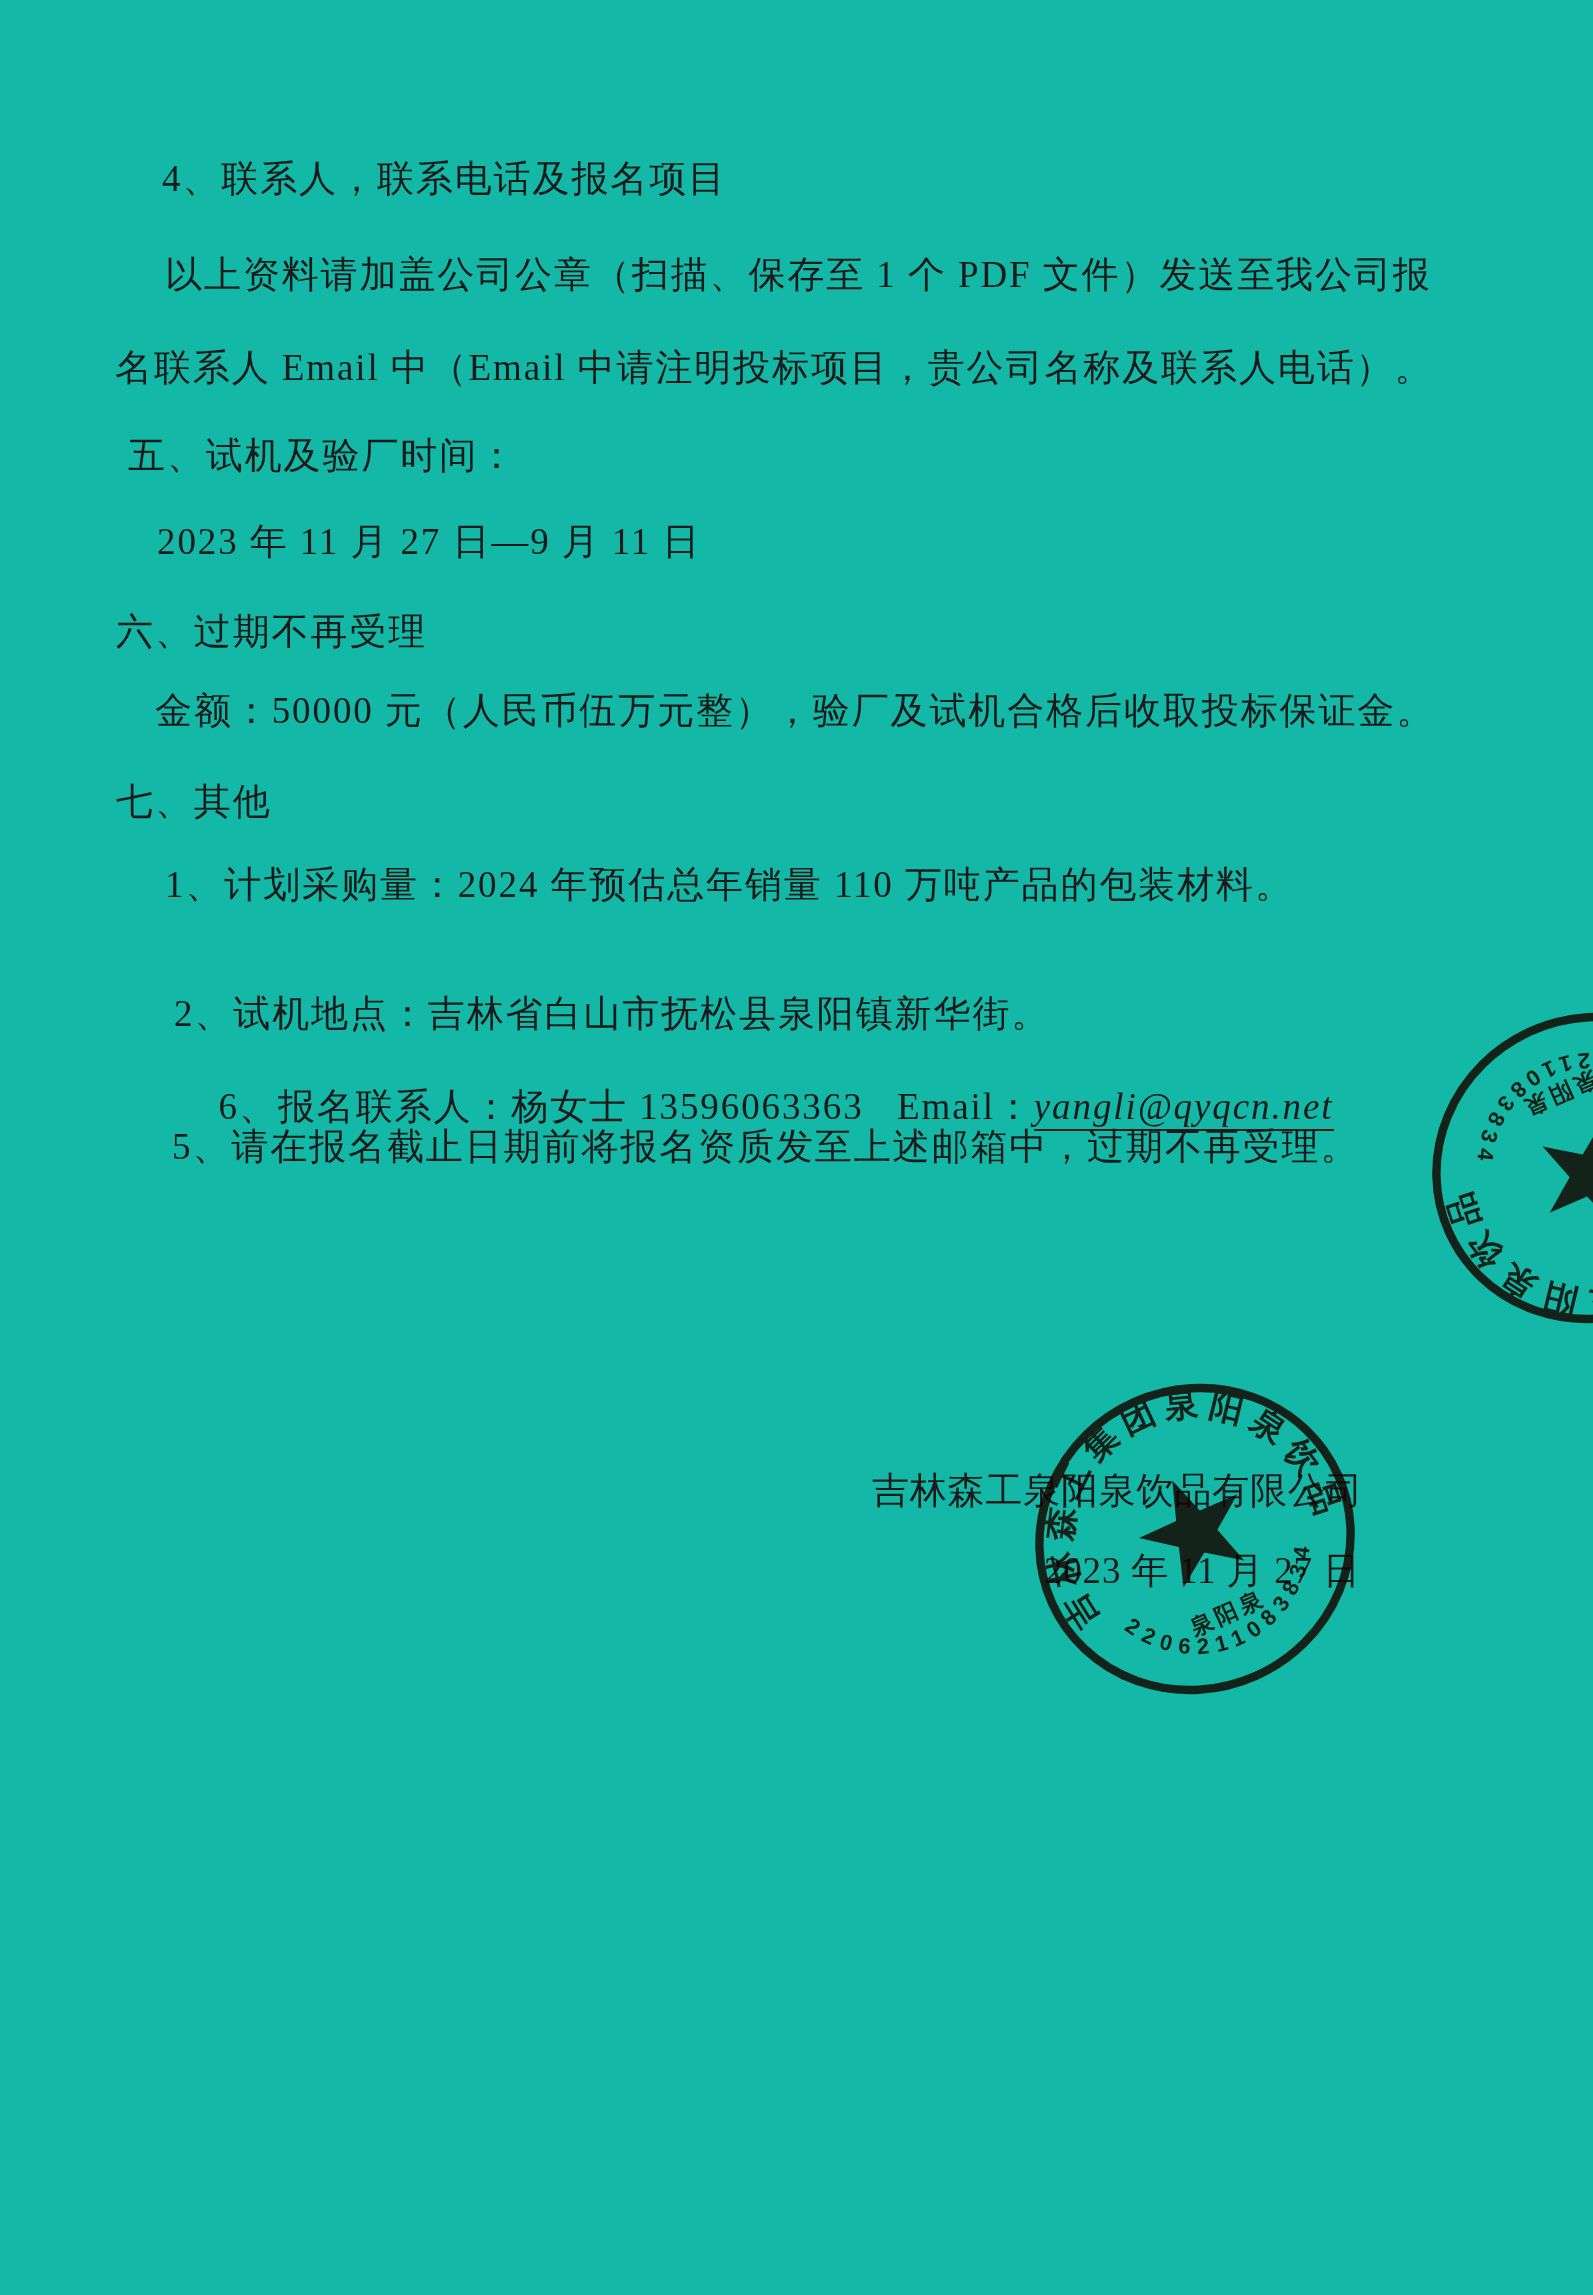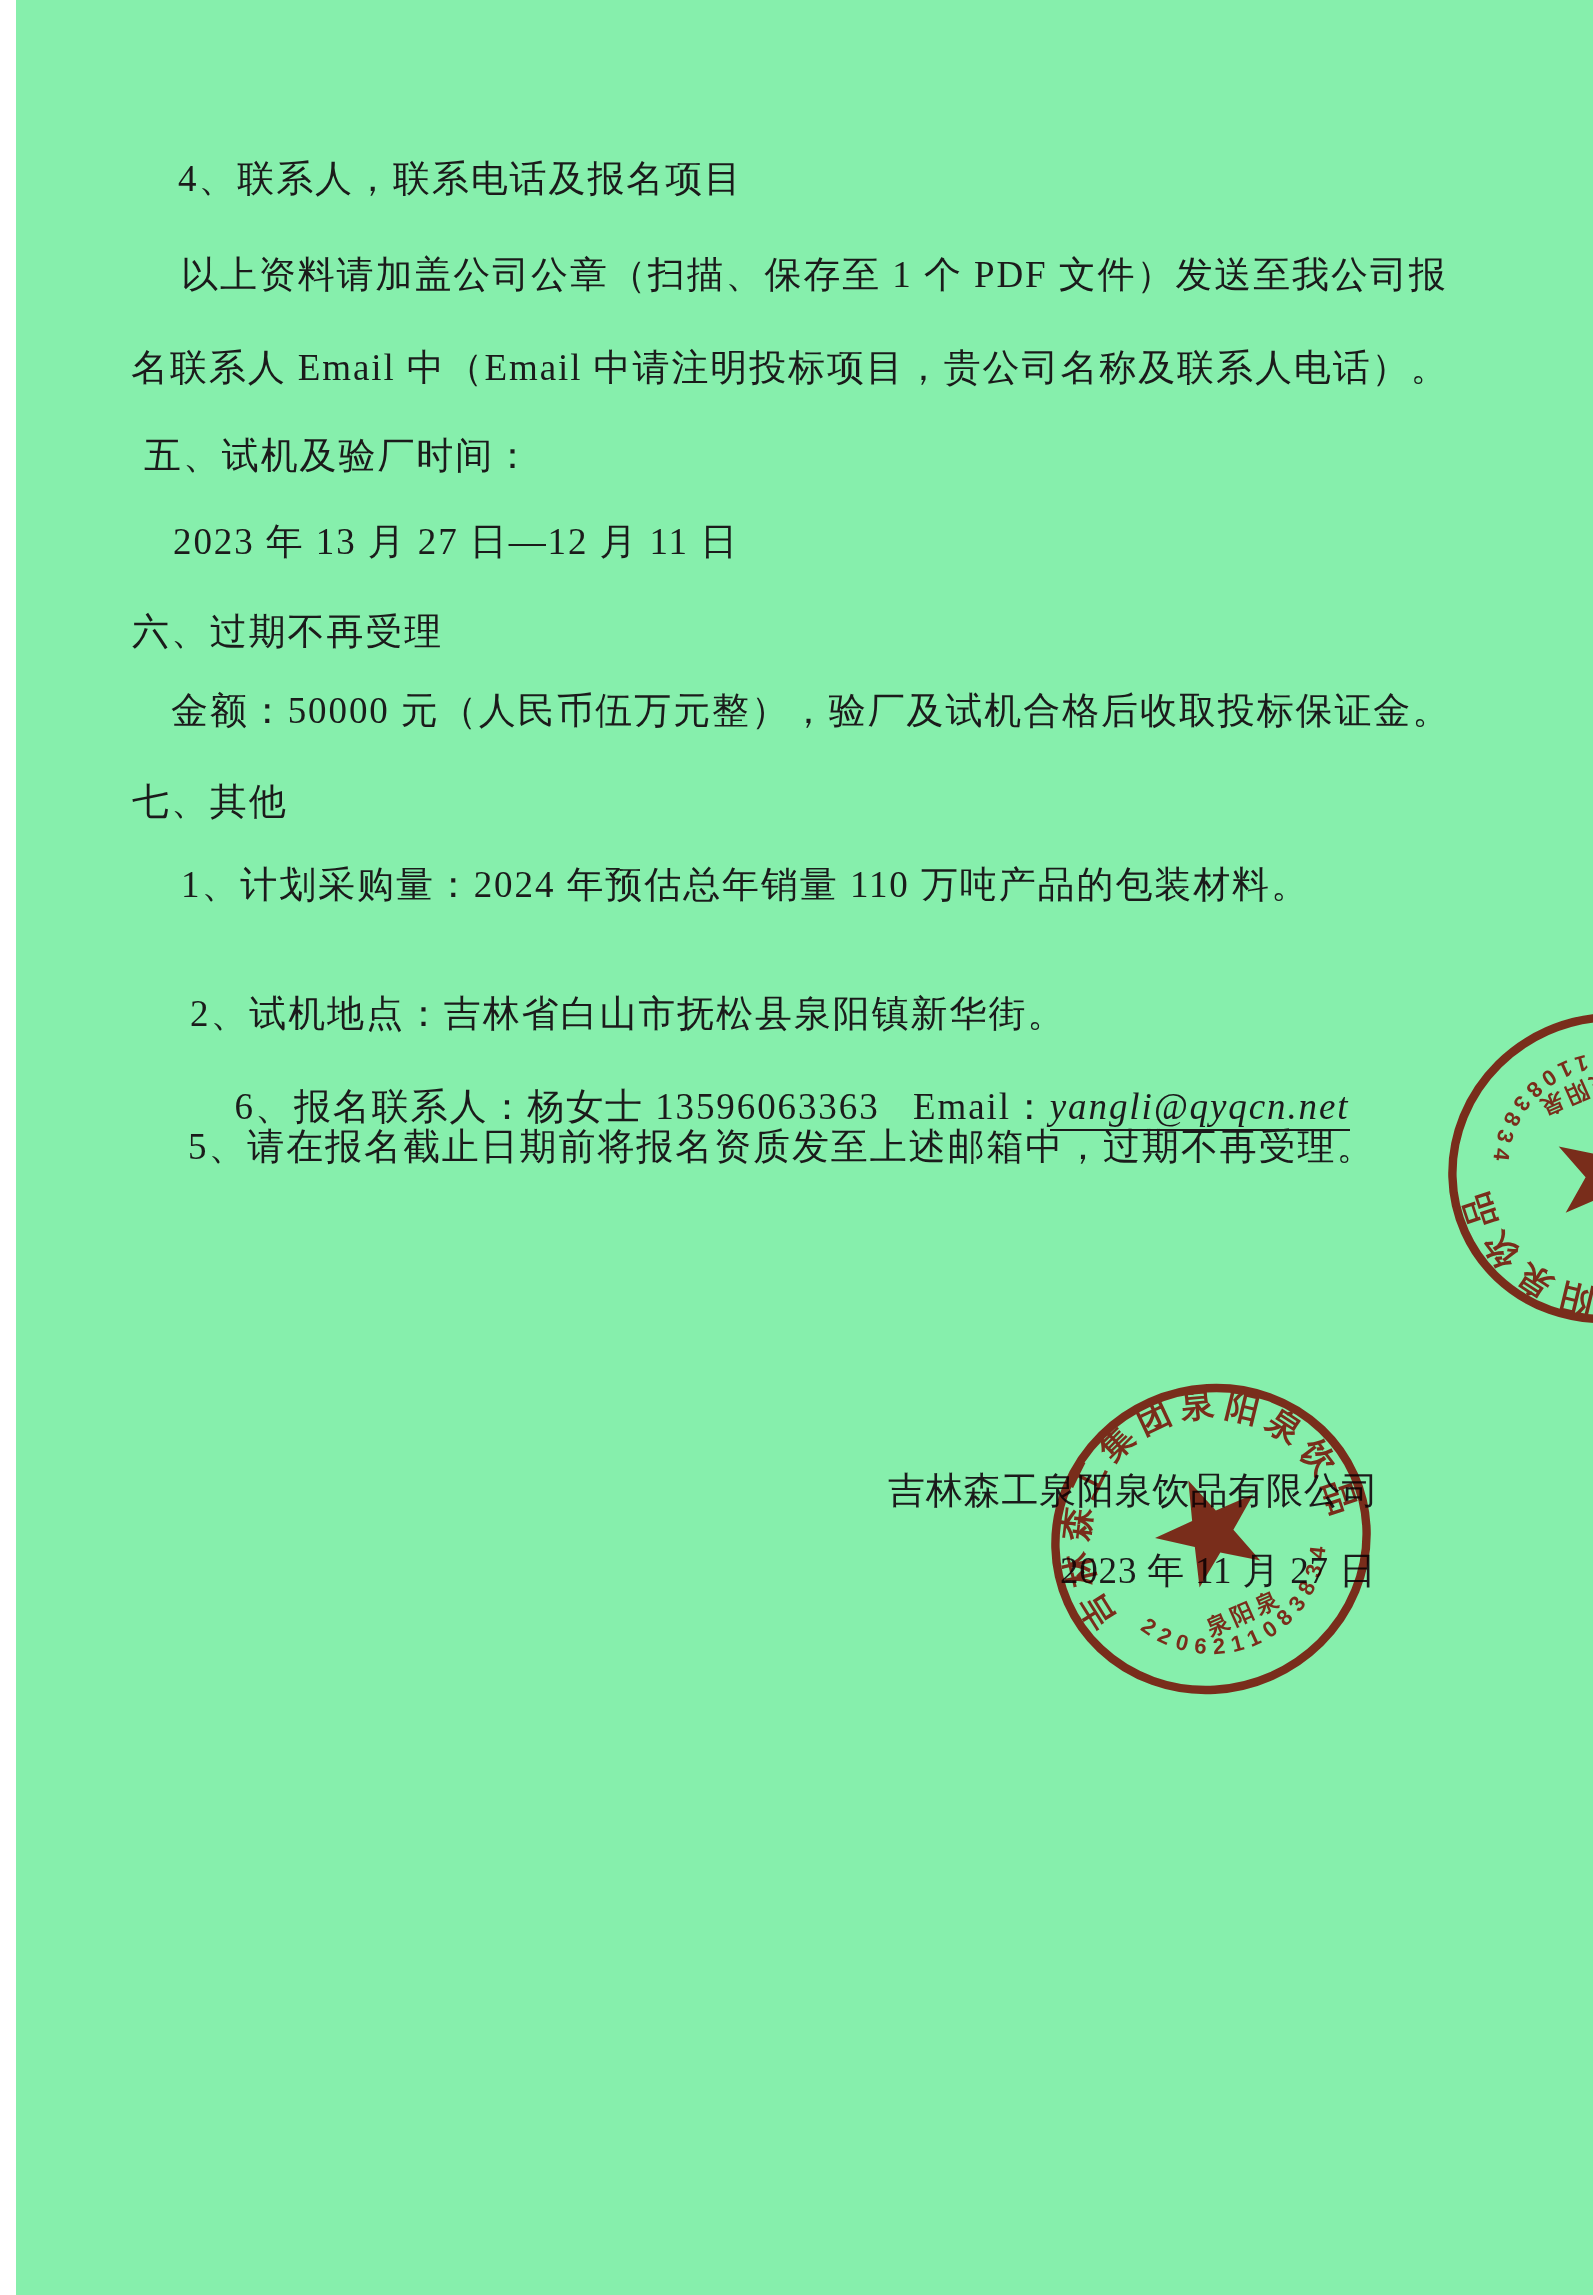--- a/index.html
+++ b/index.html
@@ -1,20 +1,20 @@
 <!DOCTYPE html>
 <html style="--seal-color: #e6251c; --ink: #1b1b1b;font-size:12.2px"><head>
 <meta charset="utf-8">
 <style>
   html,body{margin:0;padding:0;}
   body{
     width:1594px;height:2295px;background:#ffffff;position:relative;overflow:hidden;
     font-family:"Liberation Serif","DejaVu Serif",serif;
   }
-  .page{position:absolute;inset:0;background:#86efac;margin-left:16px;}
+  .page{position:absolute;inset:0;background:#14b8a6;}
   .line{
     position:absolute;white-space:pre;font-size:37px;line-height:43px;
     letter-spacing:1.9px;color:var(--ink,#1b1b1b);
     font-family:"Liberation Serif","DejaVu Serif",serif;
   }
   .sig{letter-spacing:0.8px;}
   .u{border-bottom:2.3px solid currentColor;padding-bottom:2.3px;font-style:italic;}
   .seal{
     position:absolute;mix-blend-mode:multiply;opacity:.95;
   }
@@ -35,21 +35,21 @@
 </style>
 </head>
 <body>
 
 <div class="page">
 
   <div class="line" style="left:162px;top:157px">4、联系人，联系电话及报名项目</div>
   <div class="line" style="left:165px;top:253px">以上资料请加盖公司公章（扫描、保存至 1 个 PDF 文件）发送至我公司报</div>
   <div class="line" style="left:115px;top:346px">名联系人 Email 中（Email 中请注明投标项目，贵公司名称及联系人电话）。</div>
   <div class="line" style="left:128px;top:434px">五、试机及验厂时间：</div>
-  <div class="line" style="left:157px;top:520px">2023 年 13 月 27 日—12 月 11 日</div>
+  <div class="line" style="left:157px;top:520px">2023 年 11 月 27 日—9 月 11 日</div>
   <div class="line" style="left:116px;top:610px">六、过期不再受理</div>
   <div class="line" style="left:155px;top:689px">金额：50000 元（人民币伍万元整），验厂及试机合格后收取投标保证金。</div>
   <div class="line" style="left:116px;top:780px">七、其他</div>
   <div class="line" style="left:165px;top:863px">1、计划采购量：2024 年预估总年销量 110 万吨产品的包装材料。</div>
   <div class="line" style="left:174px;top:992px">2、试机地点：吉林省白山市抚松县泉阳镇新华街。</div>
   <div class="line" style="left:174px;top:1042px">
     <span>6、报名联系人：杨女士 13596063363   Email：</span><span class="u">yangli@qyqcn.net</span>
   </div>
   <div class="line" style="left:172px;top:1125px">5、请在报名截止日期前将报名资质发至上述邮箱中，过期不再受理。</div>
 

